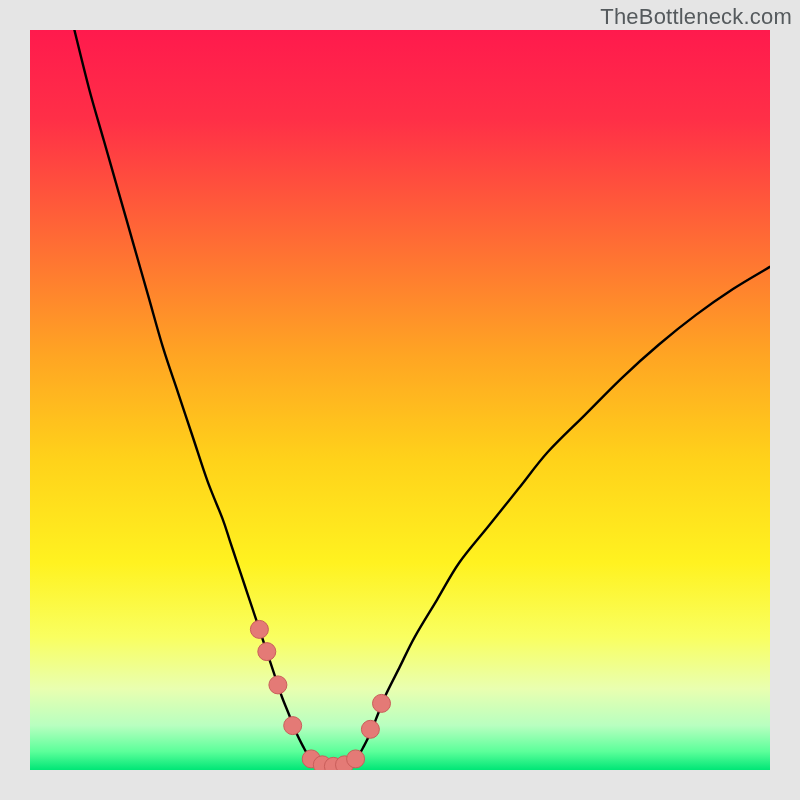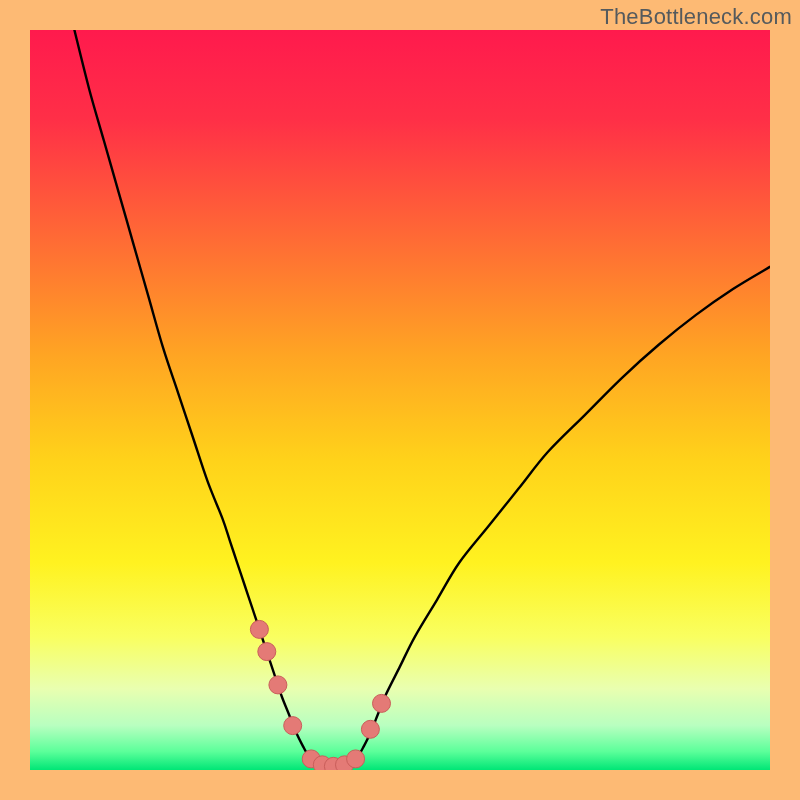--- a/index.html
+++ b/index.html
@@ -9,21 +9,21 @@
     height: 800px;
     background: #000;
     overflow: hidden;
     font-family: Arial, Helvetica, sans-serif;
   }
   .frame {
     position: absolute;
     left: 0; top: 0;
     width: 800px;
     height: 800px;
-    background: #fdba74;
+    background: #e5e5e5;
   }
   .plot-area {
     position: absolute;
     left: 30px;
     top: 30px;
     width: 740px;
     height: 740px;
     overflow: hidden;
   }
   .gradient-bg {

